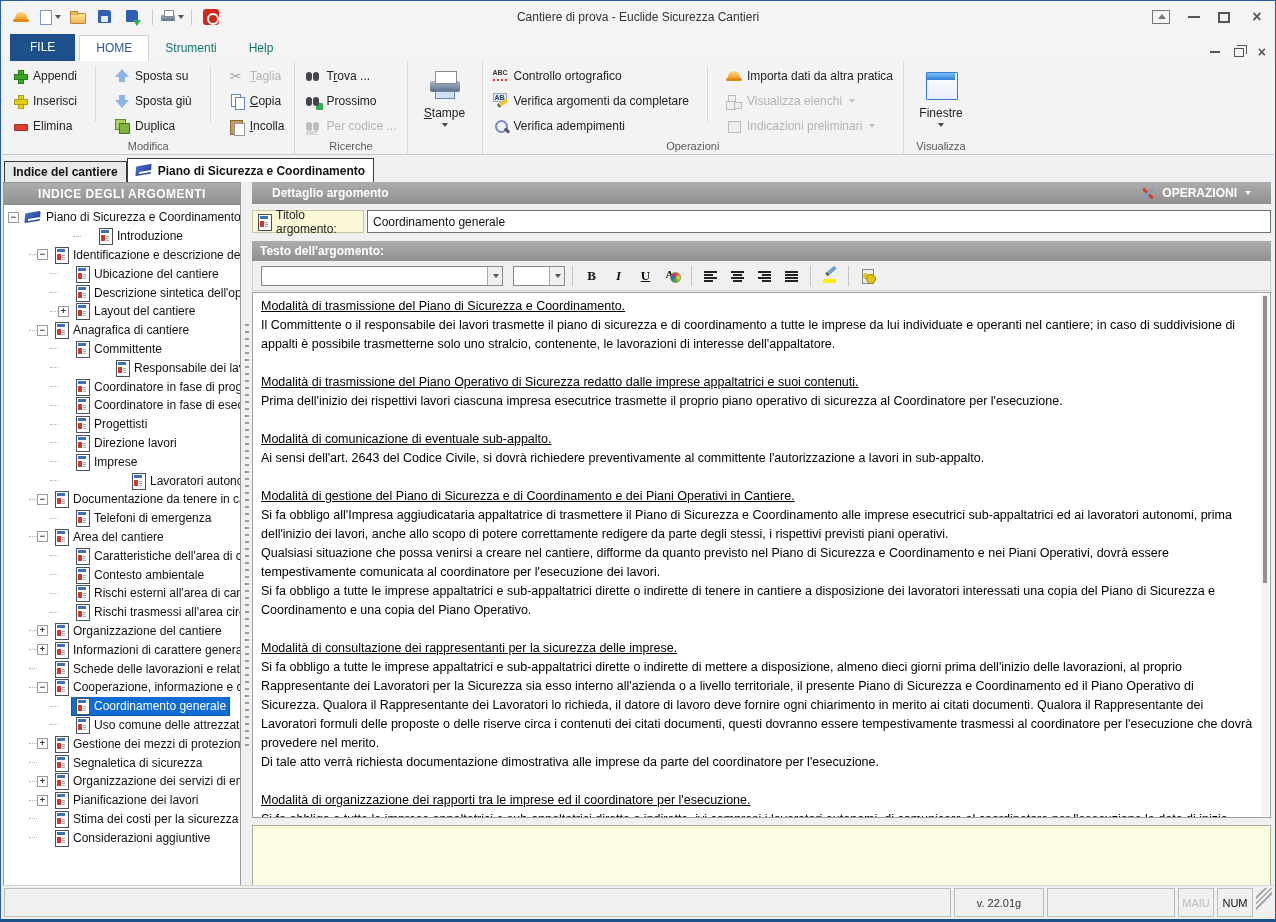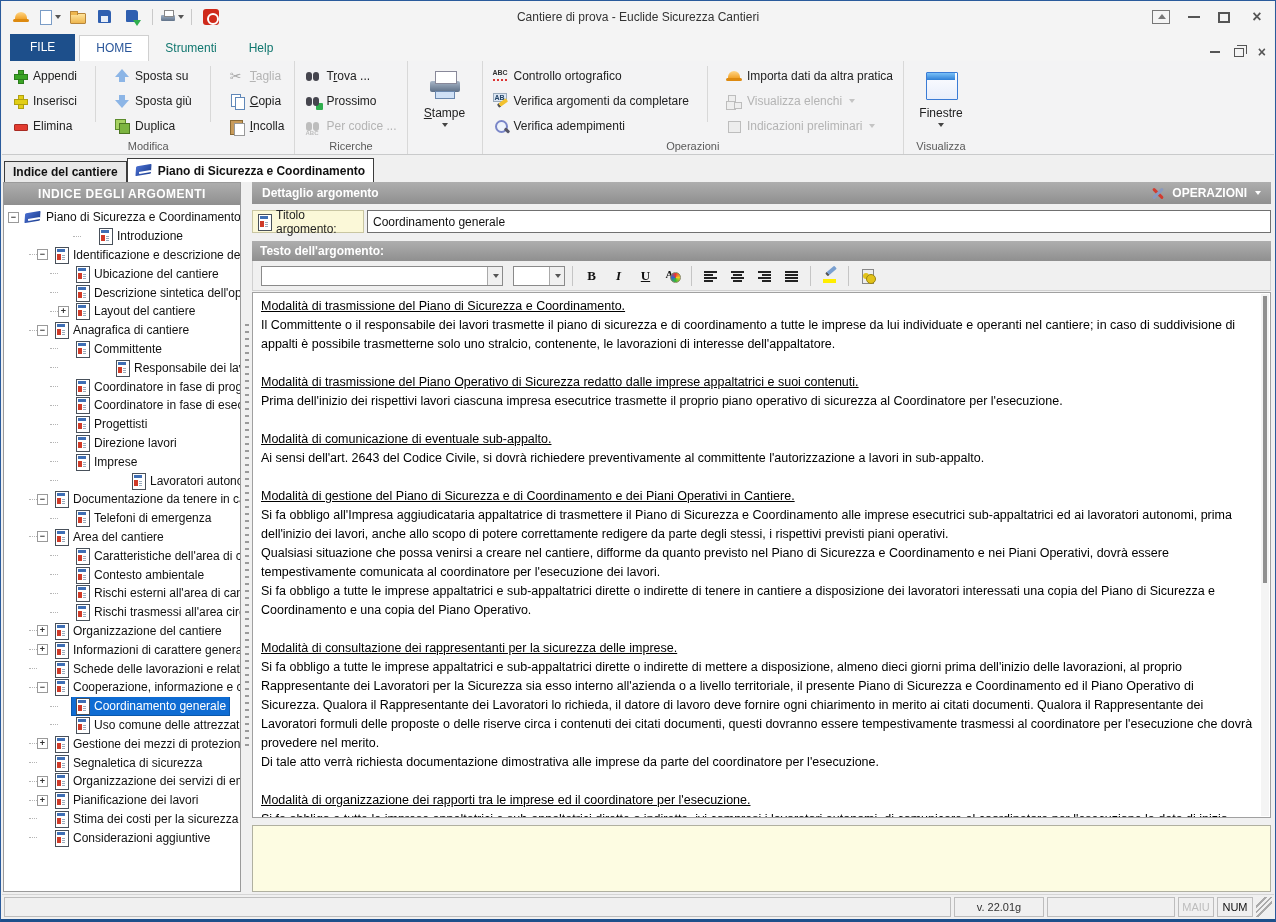--- a/index.html
+++ b/index.html
@@ -129,21 +129,21 @@
   .exp{width:11px;height:11px;flex:none;border:1px solid #9a9a9a;background:#fff;font:bold 9px/9px "Liberation Sans",sans-serif;color:#333;text-align:center;margin-right:3px;cursor:default}
   .exp-sp{width:14px;flex:none}
   .tree-hit{display:flex;align-items:center;gap:4px;padding:1px 3px;cursor:default;overflow:hidden}
   .tree-hit.sel{background:#0f6cd3;outline:1px solid #0a58ad}
   .tree-hit.sel .tree-label{color:#fff}
 
   .splitter{position:absolute;left:239px;top:0;bottom:1px;width:11px;background:#f0f0f0;display:flex;align-items:center;justify-content:center;cursor:col-resize}
   .splitter i{width:4px;height:60%;background:repeating-linear-gradient(180deg,#9a9a9a 0 2px,transparent 2px 7px)}
 
   .detail{position:absolute;left:250px;right:3px;top:0;bottom:1px}
-  .detail-header{display:flex;align-items:center;justify-content:space-between;padding:0 10px}
+  .detail-header{display:flex;align-items:center;justify-content:space-between;padding:0 20px}
   .ops{display:flex;align-items:center;gap:6px;font-weight:bold;font-size:12px;color:#fff;cursor:default}
   .ops .dd{border-top-color:#fff}
   .titolo-row{position:absolute;left:0;right:0;top:28px;height:23px;display:flex;gap:3px}
   .titolo-label{width:112px;flex:none;background:#fbf8d8;border:1px solid #c9c6a2;display:flex;align-items:center;gap:4px;padding:0 4px;font-size:12px;color:#222}
   .titolo-input{flex:1;border:1px solid #707070;font:12px "Liberation Sans",sans-serif;padding:0 5px;color:#111;background:#fff}
   .testo-header{position:absolute;left:0;right:0;top:59px;height:20px}
   .fmt-toolbar{position:absolute;left:0;right:0;top:79px;height:30px;background:#f0f0f0;border:1px solid #d0d0d0;border-top:none;display:flex;align-items:center;gap:4px;padding:0 8px}
   .combo{height:20px;background:#fff;border:1px solid #8a8a8a;display:flex;align-items:center;justify-content:space-between;font-size:11px;padding-left:4px;cursor:default}
   .combo .cb-btn{width:15px;height:18px;background:#f0f0f0;border-left:1px solid #aaa;display:flex;align-items:center;justify-content:center}
   .combo-font{width:242px}
@@ -168,21 +168,21 @@
   .editor{position:absolute;left:0;right:0;top:110px;bottom:74px;background:#fff;border:1px solid #a0a0a0;overflow:hidden}
   .editor-inner{position:absolute;left:8px;right:16px;top:4px;bottom:0;overflow:hidden;font-size:12.5px;line-height:19px;color:#000}
   .sec{margin-bottom:19px}
   .sec-h{text-decoration:underline}
   .vscroll{position:absolute;right:1px;top:1px;bottom:1px;width:8px;background:#f4f4f4}
   .vscroll i{position:absolute;left:2px;right:2px;top:2px;height:55%;background:#909090}
 
   .notes{position:absolute;left:0;right:0;bottom:0;height:67px;background:#fdfce2;border:1px solid #b0b0a0}
 
   
-  .statusbar{position:absolute;left:1px;right:1px;bottom:0;height:25px;background:#f0f0f0;border-top:1px solid #d5d5d5;display:flex;align-items:stretch;gap:3px;padding:2px 2px 2px 2px;font-size:11px;color:#333}
+  .statusbar{position:absolute;left:1px;right:1px;bottom:0;height:34px;background:#f0f0f0;border-top:1px solid #d5d5d5;display:flex;align-items:stretch;gap:3px;padding:2px 2px 2px 2px;font-size:11px;color:#333}
   .sb-panel{border:1px solid #bdbdbd;background:#f0f0f0;display:flex;align-items:center;padding:0 8px}
   .sb-main{flex:1}
   .sb-ver{width:90px;justify-content:center}
   .sb-spare{width:128px}
   .sb-caps{width:36px;justify-content:center;color:#bdbdbd}
   .sb-num{width:36px;justify-content:center;color:#111}
   .sb-grip{width:14px;border:none;background:
      linear-gradient(135deg,transparent 0 6px,#aaa 6px 8px,transparent 8px 10px,#aaa 10px 12px,transparent 12px 14px,#aaa 14px 16px,transparent 16px)}
 </style>
 </head>

